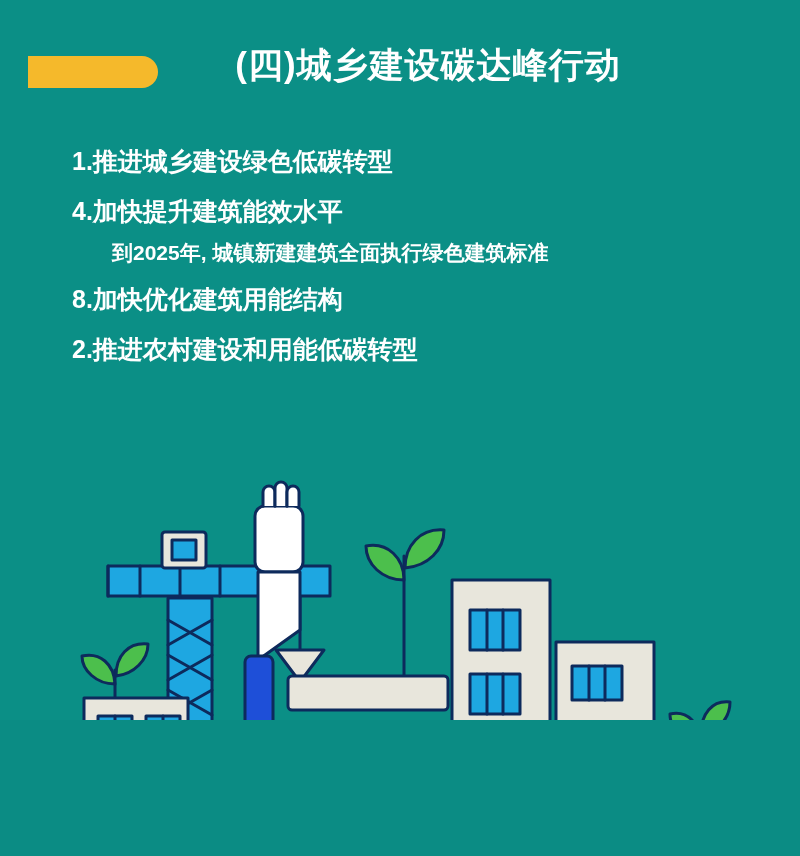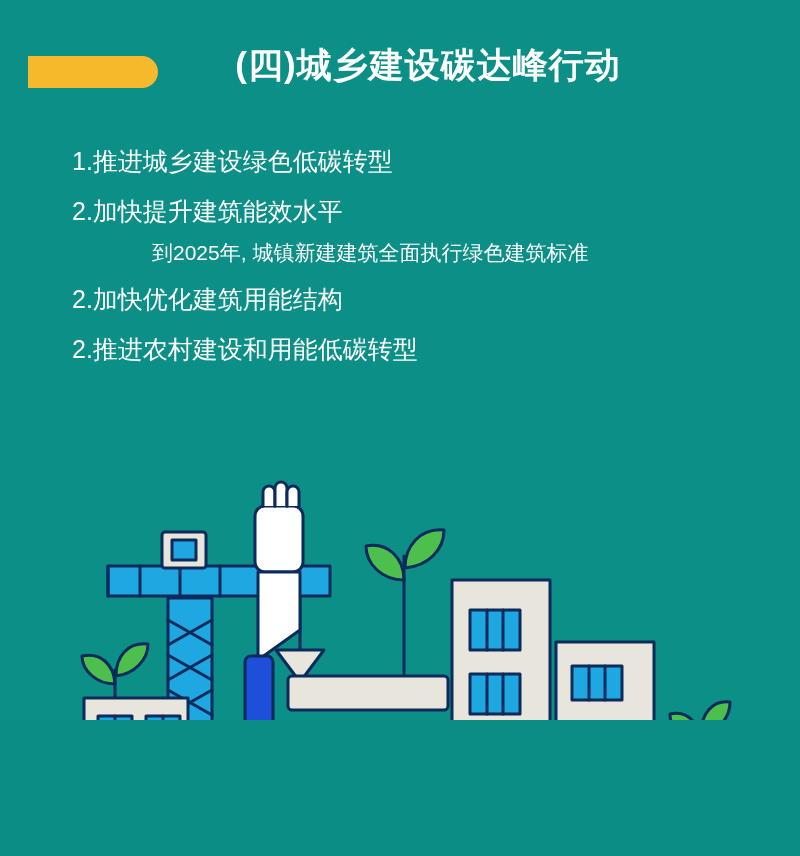--- a/index.html
+++ b/index.html
@@ -57,32 +57,31 @@
     left: 72px;
     top: 138px;
     width: 690px;
     color: #ffffff;
   }
   .item {
     margin-bottom: 4px;
   }
   .item-heading {
     font-size: 25px;
-    font-weight: normal;
+    font-weight: bold;
     line-height: 46px;
     color: #ffffff;
     white-space: nowrap;
   }
   .item-detail {
     font-size: 21px;
     line-height: 38px;
     color: #ffffff;
     text-indent: 40px;
-    font-weight: normal;
-    margin-left: 40px;
+    font-weight: bold;
   }
 
   
   .illustration {
     position: absolute;
     left: 0;
     top: 470px;
     width: 800px;
     height: 386px;
   }
@@ -100,26 +99,26 @@
     <div class="page-title">(四)城乡建设碳达峰行动</div>
   </div>
 
   <div class="content">
 
     <div class="item">
       <div class="item-heading">1.推进城乡建设绿色低碳转型</div>
     </div>
 
     <div class="item">
-      <div class="item-heading">2.加快提升建筑能效水平</div>
+      <div class="item-heading">4.加快提升建筑能效水平</div>
       <div class="item-detail">到2025年, 城镇新建建筑全面执行绿色建筑标准</div>
     </div>
 
     <div class="item">
-      <div class="item-heading">2.加快优化建筑用能结构</div>
+      <div class="item-heading">8.加快优化建筑用能结构</div>
     </div>
 
     <div class="item">
       <div class="item-heading">2.推进农村建设和用能低碳转型</div>
     </div>
 
   </div>
 
   <div class="illustration">
     <svg width="800" height="386" viewBox="0 0 800 386" xmlns="http://www.w3.org/2000/svg">

